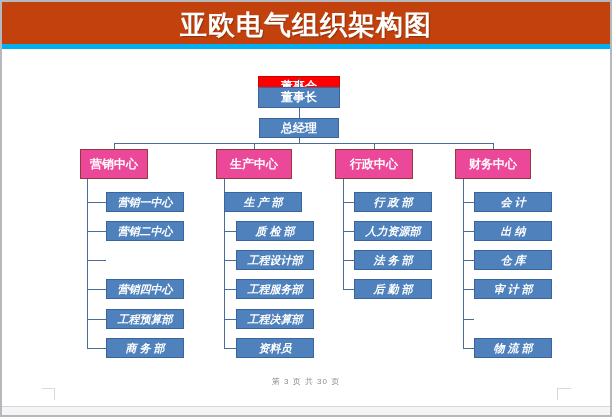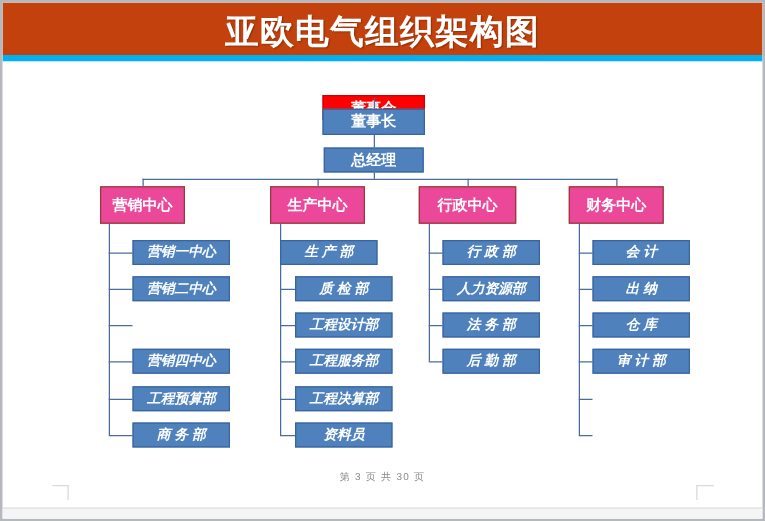--- a/index.html
+++ b/index.html
@@ -124,20 +124,21 @@
   <div class="line" style="left:461px;top:200px;width:11px;height:1px"></div>
   <div class="node blue child" style="left:472px;top:190px">会 计</div>
   <div class="line" style="left:461px;top:229px;width:11px;height:1px"></div>
   <div class="node blue child" style="left:472px;top:219px">出 纳</div>
   <div class="line" style="left:461px;top:258px;width:11px;height:1px"></div>
   <div class="node blue child" style="left:472px;top:248px">仓 库</div>
   <div class="line" style="left:461px;top:287px;width:11px;height:1px"></div>
   <div class="node blue child" style="left:472px;top:277px">审 计 部</div>
   <div class="line" style="left:461px;top:317px;width:11px;height:1px"></div>
   <div class="line" style="left:461px;top:346px;width:11px;height:1px"></div>
+  <div class="node blue child" style="left:472px;top:336px">物 流 部</div>
 
   <div class="page-num">第 3 页 共 30 页</div>
 
   <div class="crop" style="left:40px;top:386px;width:13px;height:1px"></div>
   <div class="crop" style="left:52px;top:386px;width:1px;height:12px"></div>
   <div class="crop" style="left:555px;top:386px;width:14px;height:1px"></div>
   <div class="crop" style="left:555px;top:386px;width:1px;height:12px"></div>
 
   <div class="page-bottom-line"></div>
   <div class="page-gap"></div>

